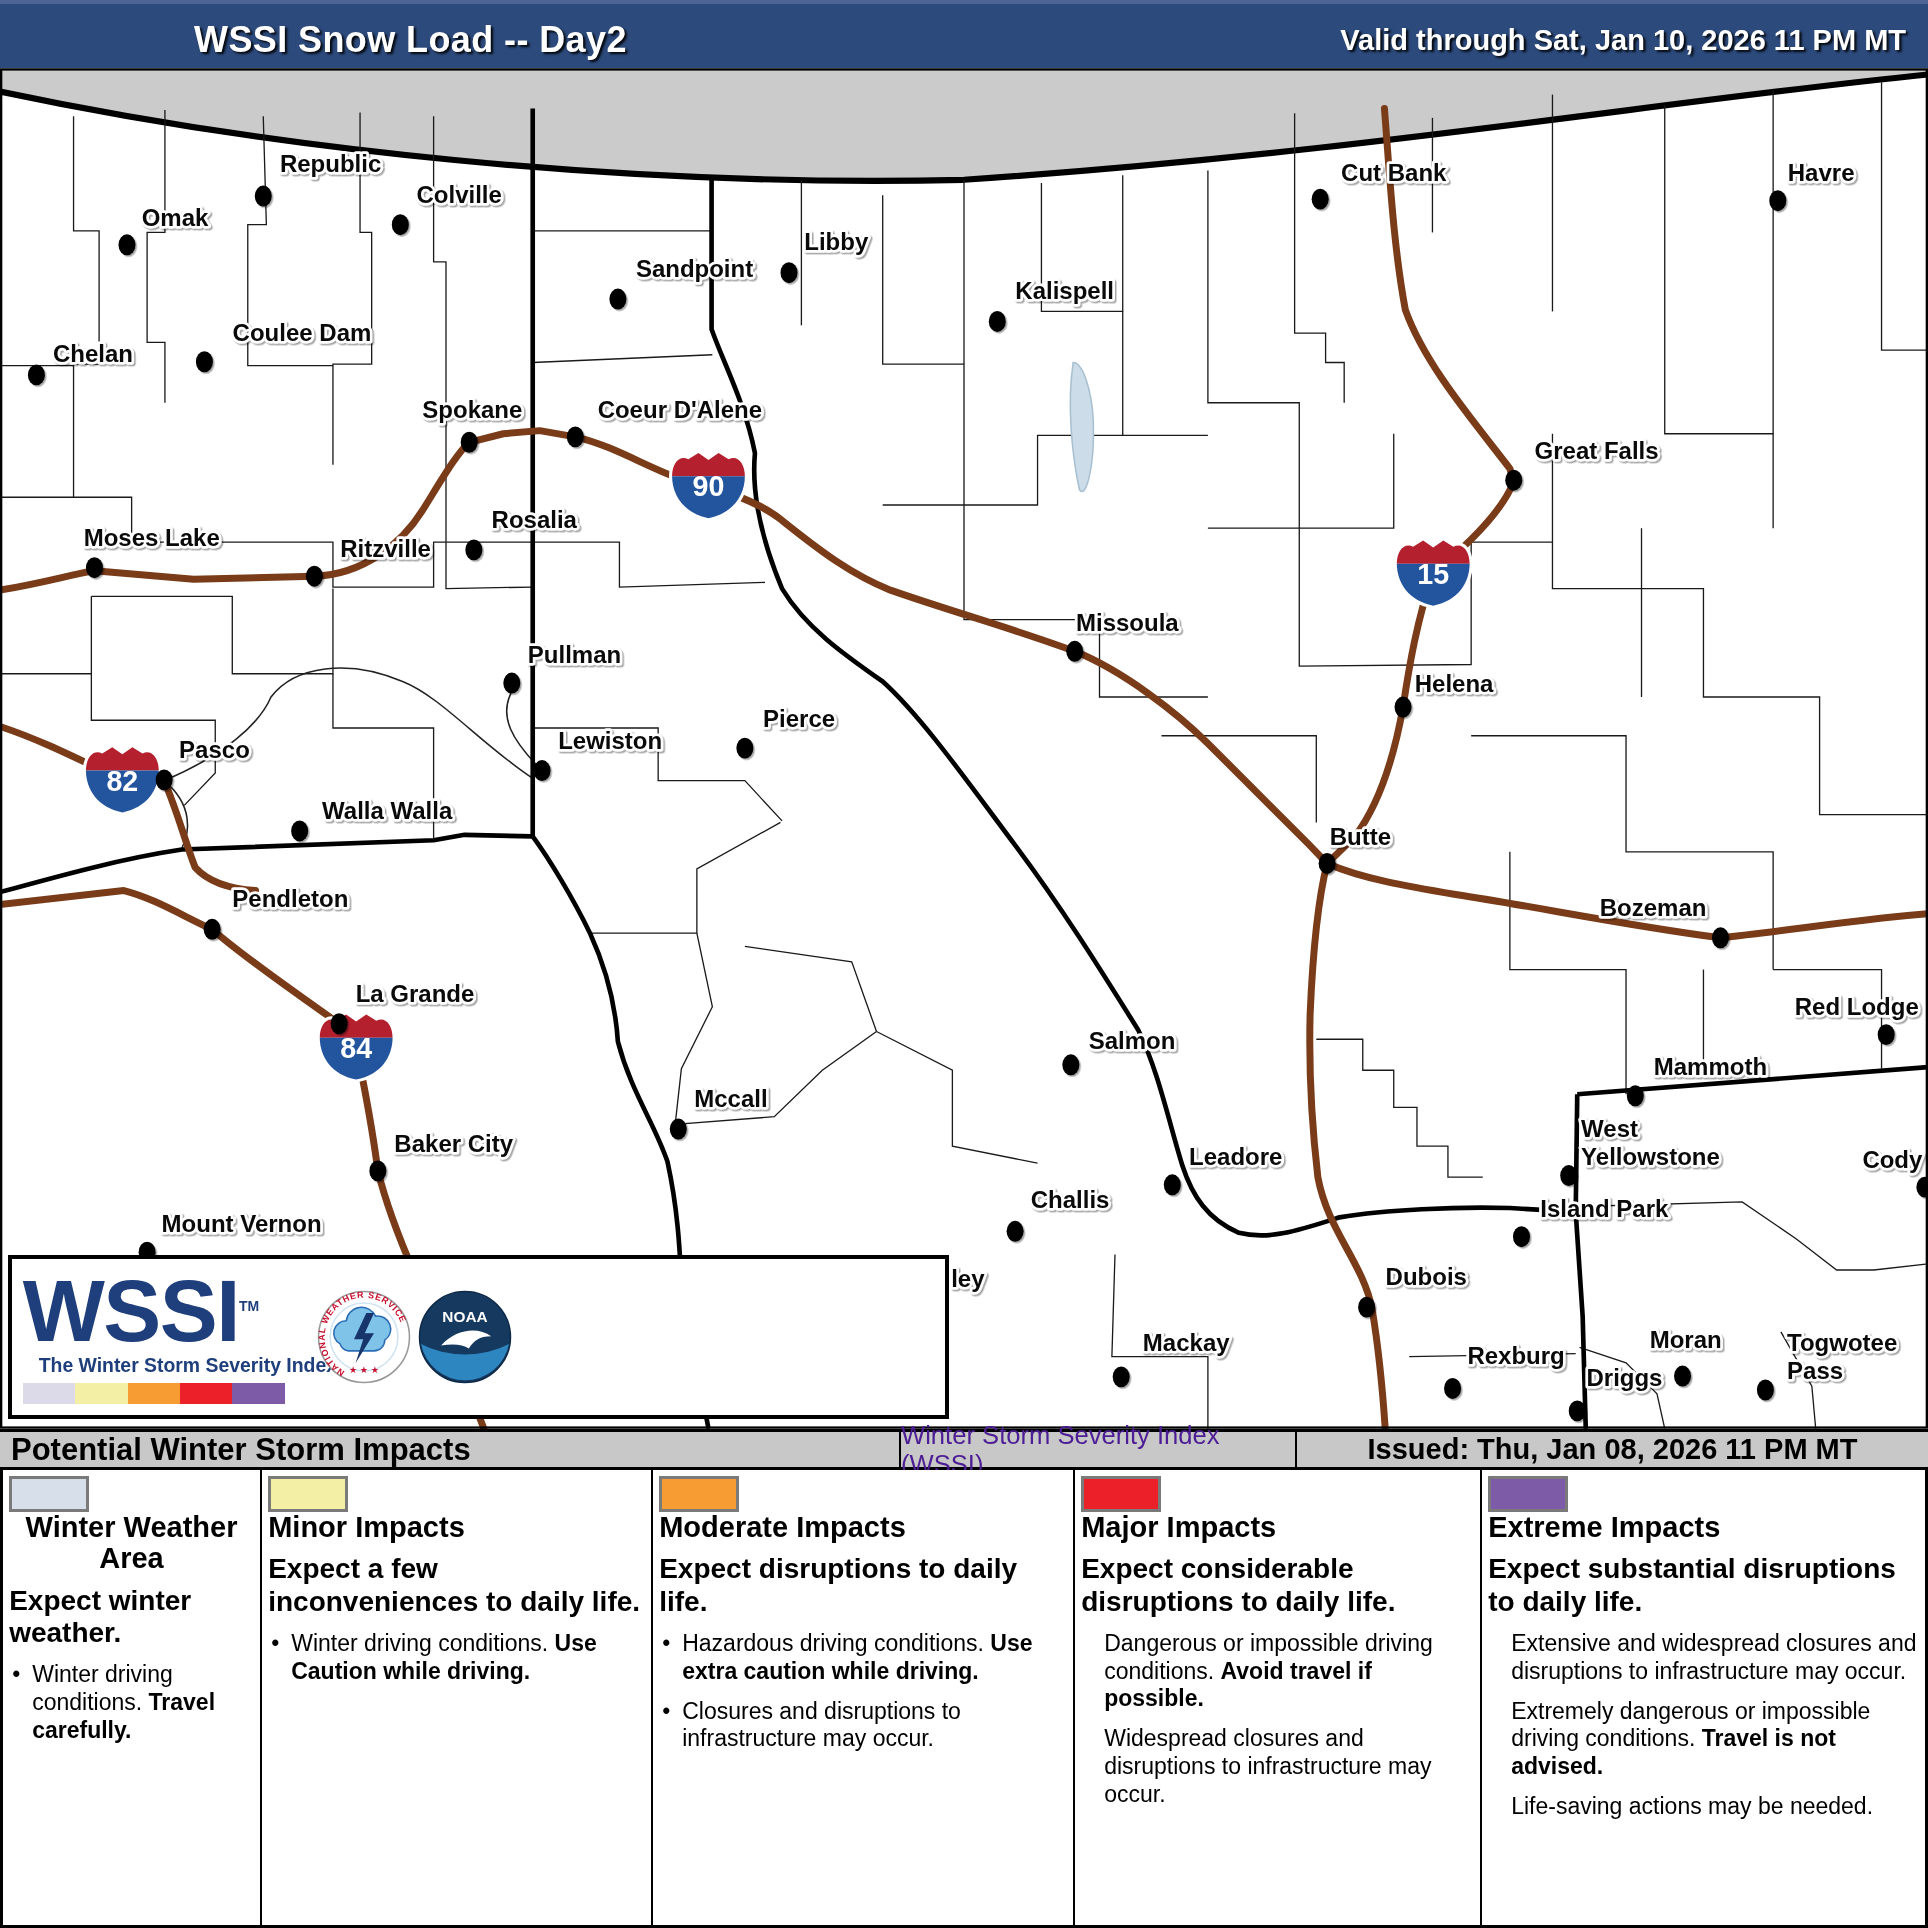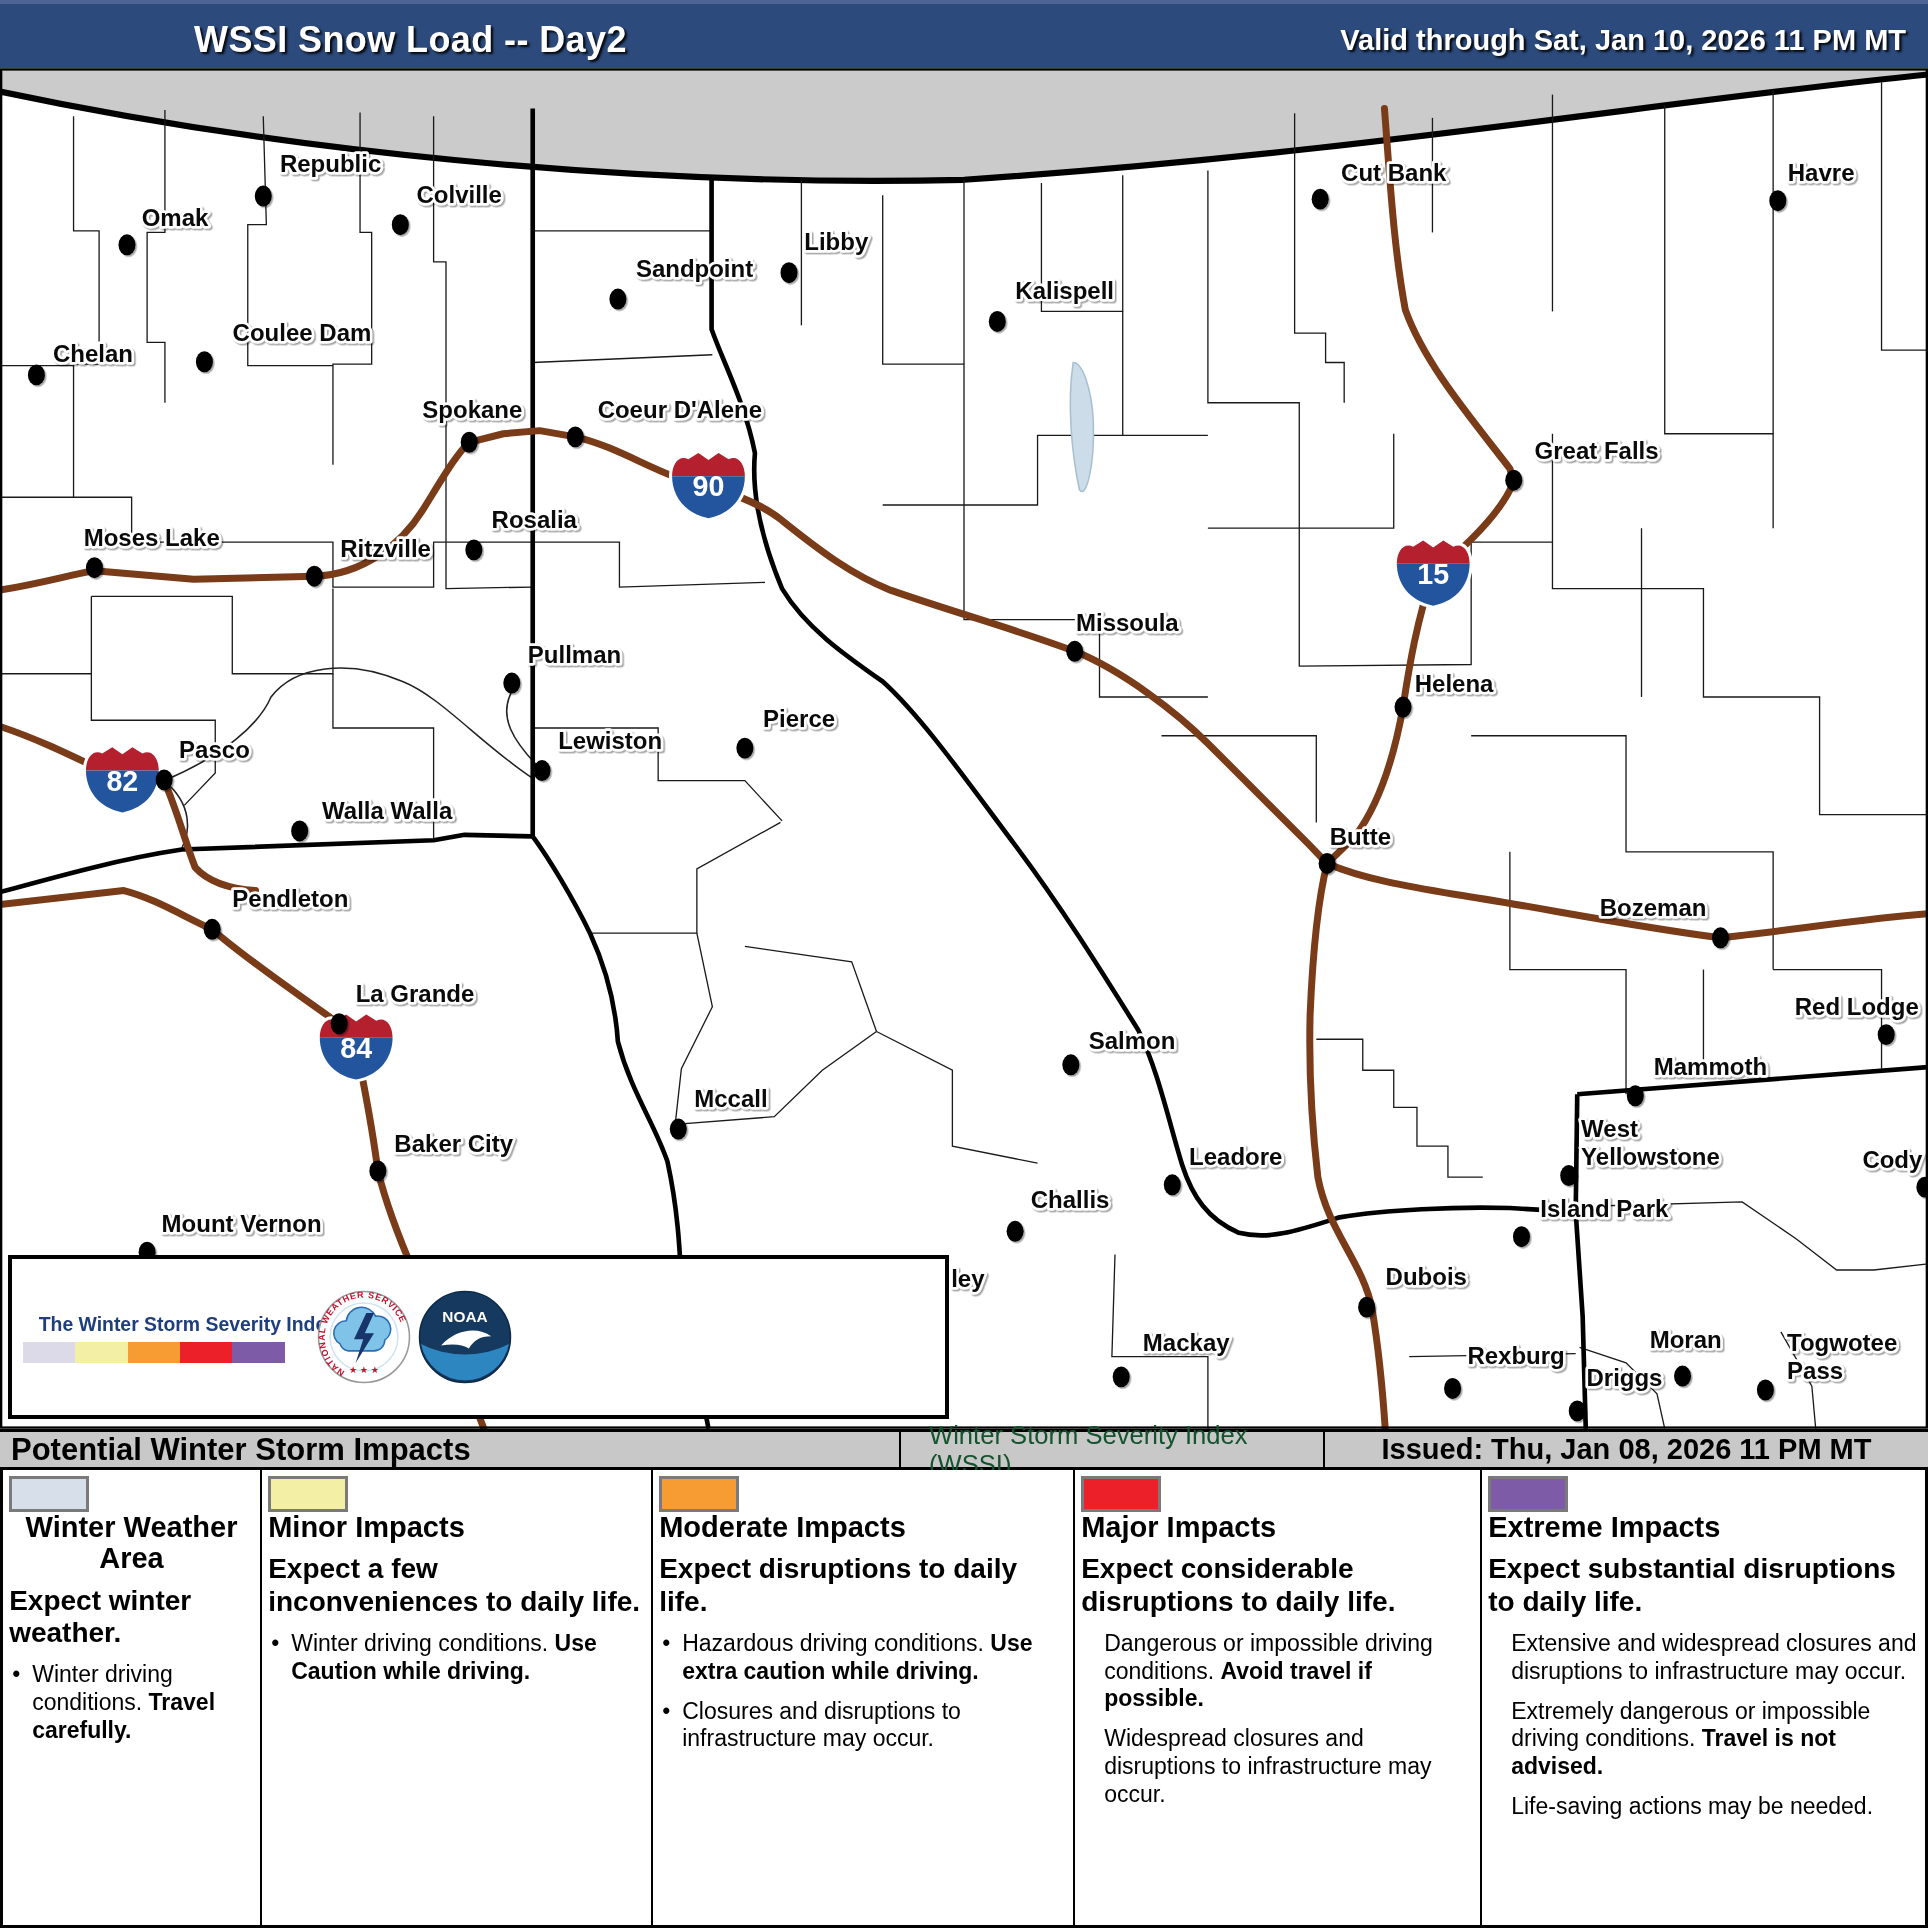--- a/index.html
+++ b/index.html
@@ -28,21 +28,21 @@
   .wssi-word sup{font-size:14px;letter-spacing:0;}
   .wssi-tag{font-size:19.4px;font-weight:bold;color:#1e3e7c;margin-top:1.5px;white-space:nowrap;margin-left:16px;}
   .wssi-strip{display:flex;width:262px;height:21px;margin-top:6.2px;}
   .wssi-strip div{flex:1;}
   .agency-logos{display:flex;gap:7.7px;margin-left:11px;flex:0 0 auto;}
   .created{margin-left:15.5px;font-size:25.6px;color:#000;line-height:1.17;}
 
   
   .bar{position:absolute;left:0;top:1429px;width:1928px;height:41px;background:#c8c8c8;border-top:3.1px solid #000;border-bottom:3.1px solid #000;box-sizing:border-box;display:flex;align-items:center;}
   .bar .c1{width:901px;font-size:31px;font-weight:bold;color:#000;padding-left:11px;box-sizing:border-box;border-right:2.3px solid #000;height:100%;display:flex;align-items:center;}
-  .bar .c2{width:394px;font-size:25.6px;color:#14532d;border-right:2.3px solid #000;height:100%;display:flex;align-items:center;justify-content:center;padding-left:28px;}
+  .bar .c2{width:394px;font-size:25.6px;color:#4c1d95;border-right:2.3px solid #000;height:100%;display:flex;align-items:center;justify-content:center;}
   .bar .c3{flex:1;font-size:29px;font-weight:bold;color:#000;display:flex;align-items:center;justify-content:center;}
 
   
   .legend{position:absolute;left:0;top:1470px;width:1928px;height:458px;background:#fff;border-left:3.1px solid #000;border-right:3.1px solid #000;border-bottom:3.1px solid #000;box-sizing:border-box;display:flex;}
   .lcol{box-sizing:border-box;border-right:2.3px solid #000;padding:4.6px 6.2px 0 6.2px;}
   .lcol:last-child{border-right:none;}
   .col-head{display:flex;align-items:flex-start;flex-direction:column;}
   .sw{width:80px;height:36px;border:3.9px solid #7a7a7a;box-sizing:border-box;flex:0 0 auto;margin-top:1.5px;}
   .col-title{flex:1;text-align:center;font-size:29px;font-weight:bold;line-height:1.08;color:#000;}
   .lheading{font-size:28px;font-weight:bold;color:#000;line-height:1.15;margin-top:10px;}
@@ -351,20 +351,21 @@
             <ellipse cx="2280" cy="1795" rx="11" ry="13.5" fill="#000"></ellipse>
             <text x="2308" y="1745" text-anchor="start"><tspan x="2308" dy="0">Togwotee</tspan><tspan x="2308" dy="36">Pass</tspan></text>
           </g>
         </g>
 
       <rect x="1.5" y="89.5" width="2487" height="1754" fill="none" stroke="#000" stroke-width="3"></rect>
     </svg>
 
     <div class="logo-box">
       <div class="wssi-block">
+        <div class="wssi-word"><span>WSSI</span><sup>TM</sup></div>
         <div class="wssi-tag">The Winter Storm Severity Index</div>
         <div class="wssi-strip" id="wssi-strip">
             <div style="background: rgb(220, 217, 232);"></div>
             <div style="background: rgb(243, 239, 165);"></div>
             <div style="background: rgb(247, 155, 51);"></div>
             <div style="background: rgb(236, 32, 40);"></div>
             <div style="background: rgb(125, 91, 166);"></div>
           </div>
       </div>
       <div class="agency-logos">

